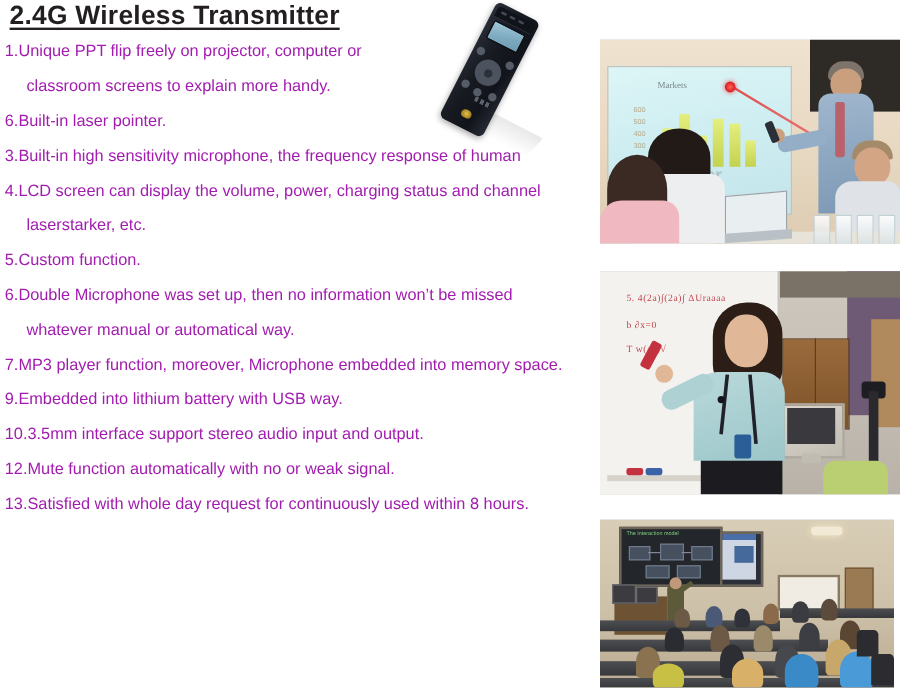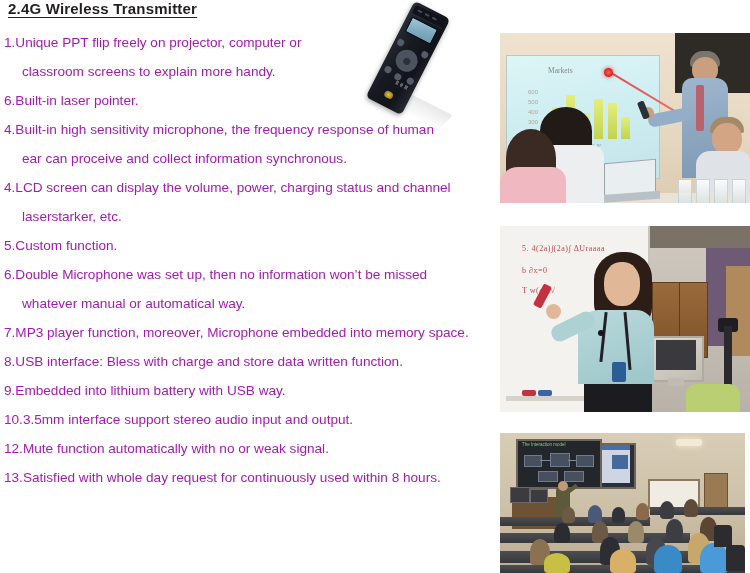--- a/index.html
+++ b/index.html
@@ -21,21 +21,21 @@
     position: absolute;
     left: 0;
     top: 0;
     width: 500px;
     height: 573px;
   }
   #page-title {
     position: absolute;
     left: 8px;
     top: 0px;
-    font-size: 15px;
+    font-size: 22px;
     font-weight: bold;
     letter-spacing: 0.2px;
     text-decoration: underline;
     text-underline-offset: 3px;
     white-space: nowrap;
   }
   #feature-list {
     position: absolute;
     left: 0;
     top: 28px;
@@ -299,39 +299,35 @@
 
   <ul id="feature-list">
     <li class="feature-item">
       <span class="feature-line first">1.Unique PPT flip freely on projector, computer or</span>
       <span class="feature-line cont">classroom screens to explain more handy.</span>
     </li>
     <li class="feature-item">
       <span class="feature-line first">6.Built-in laser pointer.</span>
     </li>
     <li class="feature-item">
-      <span class="feature-line first">4.Built-in high sensitivity microphone, the frequency response of human</span>
-      <span class="feature-line cont">ear can proceive and collect information synchronous.</span>
+      <span class="feature-line first">3.Built-in high sensitivity microphone, the frequency response of human</span>
     </li>
     <li class="feature-item">
       <span class="feature-line first">4.LCD screen can display the volume, power, charging status and channel</span>
       <span class="feature-line cont">laserstarker, etc.</span>
     </li>
     <li class="feature-item">
       <span class="feature-line first">5.Custom function.</span>
     </li>
     <li class="feature-item">
       <span class="feature-line first">6.Double Microphone was set up, then no information won’t be missed</span>
       <span class="feature-line cont">whatever manual or automatical way.</span>
     </li>
     <li class="feature-item">
       <span class="feature-line first">7.MP3 player function, moreover, Microphone embedded into memory space.</span>
-    </li>
-    <li class="feature-item">
-      <span class="feature-line first">8.USB interface: Bless with charge and store data written function.</span>
     </li>
     <li class="feature-item">
       <span class="feature-line first">9.Embedded into lithium battery with USB way.</span>
     </li>
     <li class="feature-item">
       <span class="feature-line first">10.3.5mm interface support stereo audio input and output.</span>
     </li>
     <li class="feature-item">
       <span class="feature-line first">12.Mute function automatically with no or weak signal.</span>
     </li>

